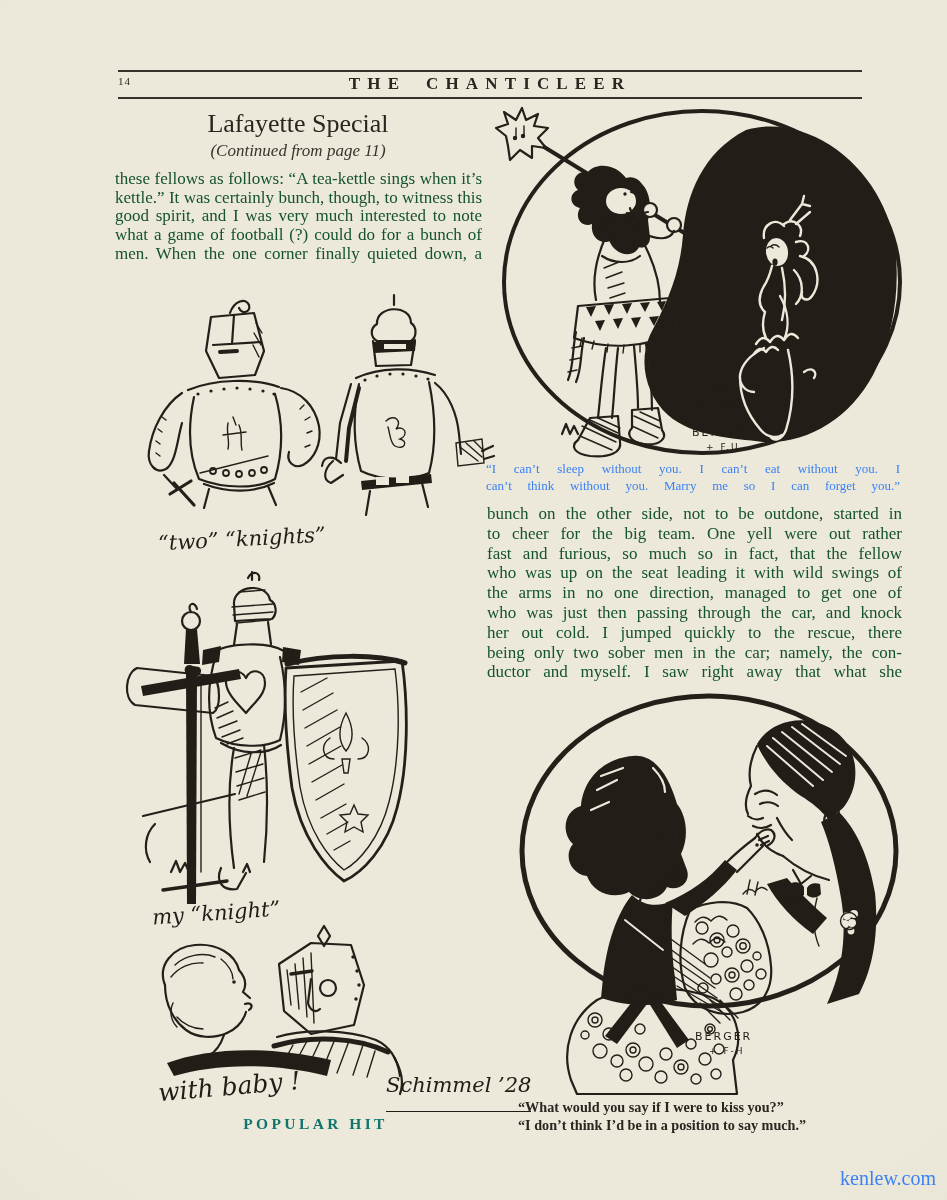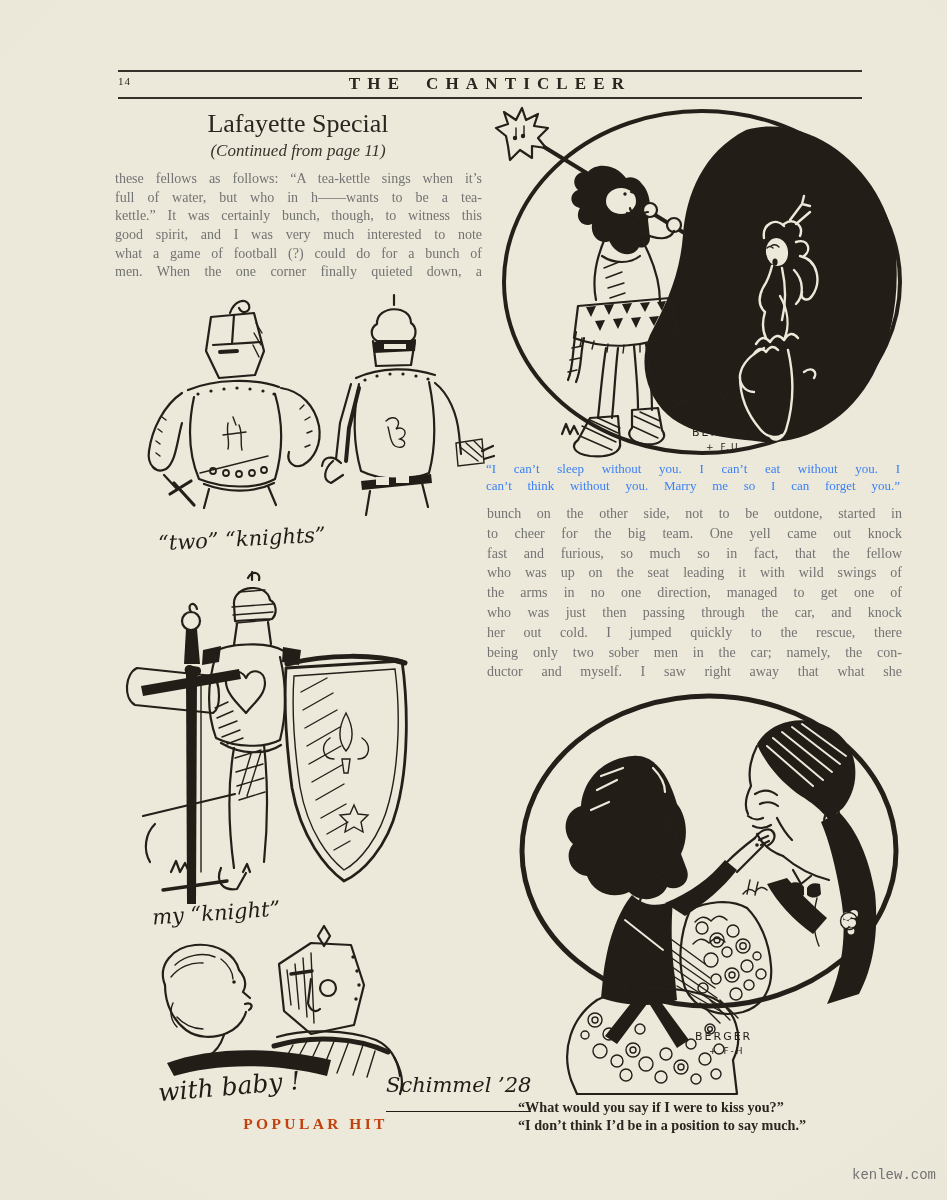--- a/index.html
+++ b/index.html
@@ -12,31 +12,31 @@
   }
   .abs{position:absolute;}
   .rule{position:absolute;left:118px;width:744px;height:2px;background:#38312a;}
   .pagenum{font-size:11px;letter-spacing:1px;}
   .masthead{
     left:118px;width:744px;text-align:center;
     font-size:17px;font-weight:bold;letter-spacing:.42em;word-spacing:.5em;color:#2b251f;
   }
   .art-title{font-size:26px;text-align:center;color:#2b251f;}
   .art-sub{font-size:17px;font-style:italic;text-align:center;color:#3a332b;}
-  .para{font-size:14px;color:#737373;}
+  .para{font-size:17px;color:#14532d;}
   .para .pline{text-align:justify;text-align-last:justify;white-space:normal;}
   .c1 .pline{height:18.7px;line-height:18.7px;}
   .c2 .pline{height:19.8px;line-height:19.8px;}
   .cap{font-size:13px;font-weight:normal;color:#3b82f6;}
   .cap .pline{height:16.8px;line-height:16.8px;text-align:justify;text-align-last:justify;}
   .cap2{font-size:14.2px;font-weight:bold;color:#2b251f;line-height:17.5px;}
   .hand{font-family:"DejaVu Serif", serif;font-style:italic;color:#211c16;}
-  .popular{font-size:15.5px;font-weight:bold;letter-spacing:.22em;text-align:center;color:#c2410c;}
+  .popular{font-size:15.5px;font-weight:bold;letter-spacing:.22em;text-align:center;color:#0f766e;}
   .schimmel{border-bottom:1.5px solid #211c16;padding-bottom:14px;}
-  .watermark{font-family:Liberation Mono, monospace;font-size:14px;color:#737373;}
+  .watermark{font-family:Liberation Serif, serif;font-size:20px;color:#3b82f6;}
   svg{overflow:visible;}
   .ink{stroke:#241f19;fill:none;stroke-width:2.2;stroke-linecap:round;stroke-linejoin:round;}
   .ink-thin{stroke:#241f19;fill:none;stroke-width:1.4;stroke-linecap:round;}
   .ink-fill{fill:#221d17;stroke:none;}
   .paper-fill{fill:#ece8da;}
   .white-ink{stroke:#ece8da;fill:none;stroke-width:2.4;stroke-linecap:round;stroke-linejoin:round;}
   .sig{font-family:"DejaVu Sans", sans-serif;fill:#241f19;letter-spacing:2px;}
 </style>
 </head>
 <body>
@@ -44,21 +44,20 @@
 <div class="rule" style="top:70px"></div>
 <div class="abs pagenum" style="left:118px;top:75px">14</div>
 <div class="abs masthead" style="top:74px">THE CHANTICLEER</div>
 <div class="rule" style="top:97px"></div>
 
 <div class="abs art-title" style="left:118px;top:109px;width:360px">Lafayette Special</div>
 <div class="abs art-sub" style="left:118px;top:141px;width:360px">(Continued from page 11)</div>
 
 <div class="abs para c1" style="left:115px;top:170px;width:367px">
   <div class="pline">these fellows as follows:  “A tea-kettle sings when it’s</div>
-  <div class="pline">full of water, but who in h——wants to be a tea-</div>
   <div class="pline">kettle.”  It was certainly bunch, though, to witness this</div>
   <div class="pline">good spirit, and I was very much interested to note</div>
   <div class="pline">what a game of football (?) could do for a bunch of</div>
   <div class="pline">men.  When the one corner finally quieted down, a</div>
 </div>
 
 <svg class="abs" style="left:118px;top:293px" width="378" height="235" viewBox="0 0 378 235">
   <g>
     <path class="ink" d="M112,20 C116,8 128,4 131,12 C133,19 124,22 121,15"></path>
     <path class="ink" d="M93,24 L136,20 L146,58 L137,82 L101,85 L88,58 Z"></path>
@@ -257,21 +256,21 @@
   <text class="sig" x="228" y="350" font-size="9">+ F.U</text>
 </svg>
 
 <div class="abs cap" style="left:486px;top:461px;width:414px">
   <div class="pline">“I can’t sleep without you.  I can’t eat without you.  I</div>
   <div class="pline">can’t think without you.  Marry me so I can forget you.”</div>
 </div>
 
 <div class="abs para c2" style="left:487px;top:504px;width:415px">
   <div class="pline">bunch on the other side, not to be outdone, started in</div>
-  <div class="pline">to cheer for the big team.  One yell came out knock</div>
+  <div class="pline">to cheer for the big team.  One yell were out rather</div>
   <div class="pline">fast and furious, so much so in fact, that the fellow</div>
   <div class="pline">who was up on the seat leading it with wild swings of</div>
   <div class="pline">the arms in no one direction, managed to get one of</div>
   <div class="pline">who was just then passing through the car, and knock</div>
   <div class="pline">her out cold.  I jumped quickly to the rescue, there</div>
   <div class="pline">being only two sober men in the car; namely, the con-</div>
   <div class="pline">ductor and myself.  I saw right away that what she</div>
 </div>
 
 <svg class="abs" style="left:505px;top:688px" width="400" height="410" viewBox="0 0 400 410">

